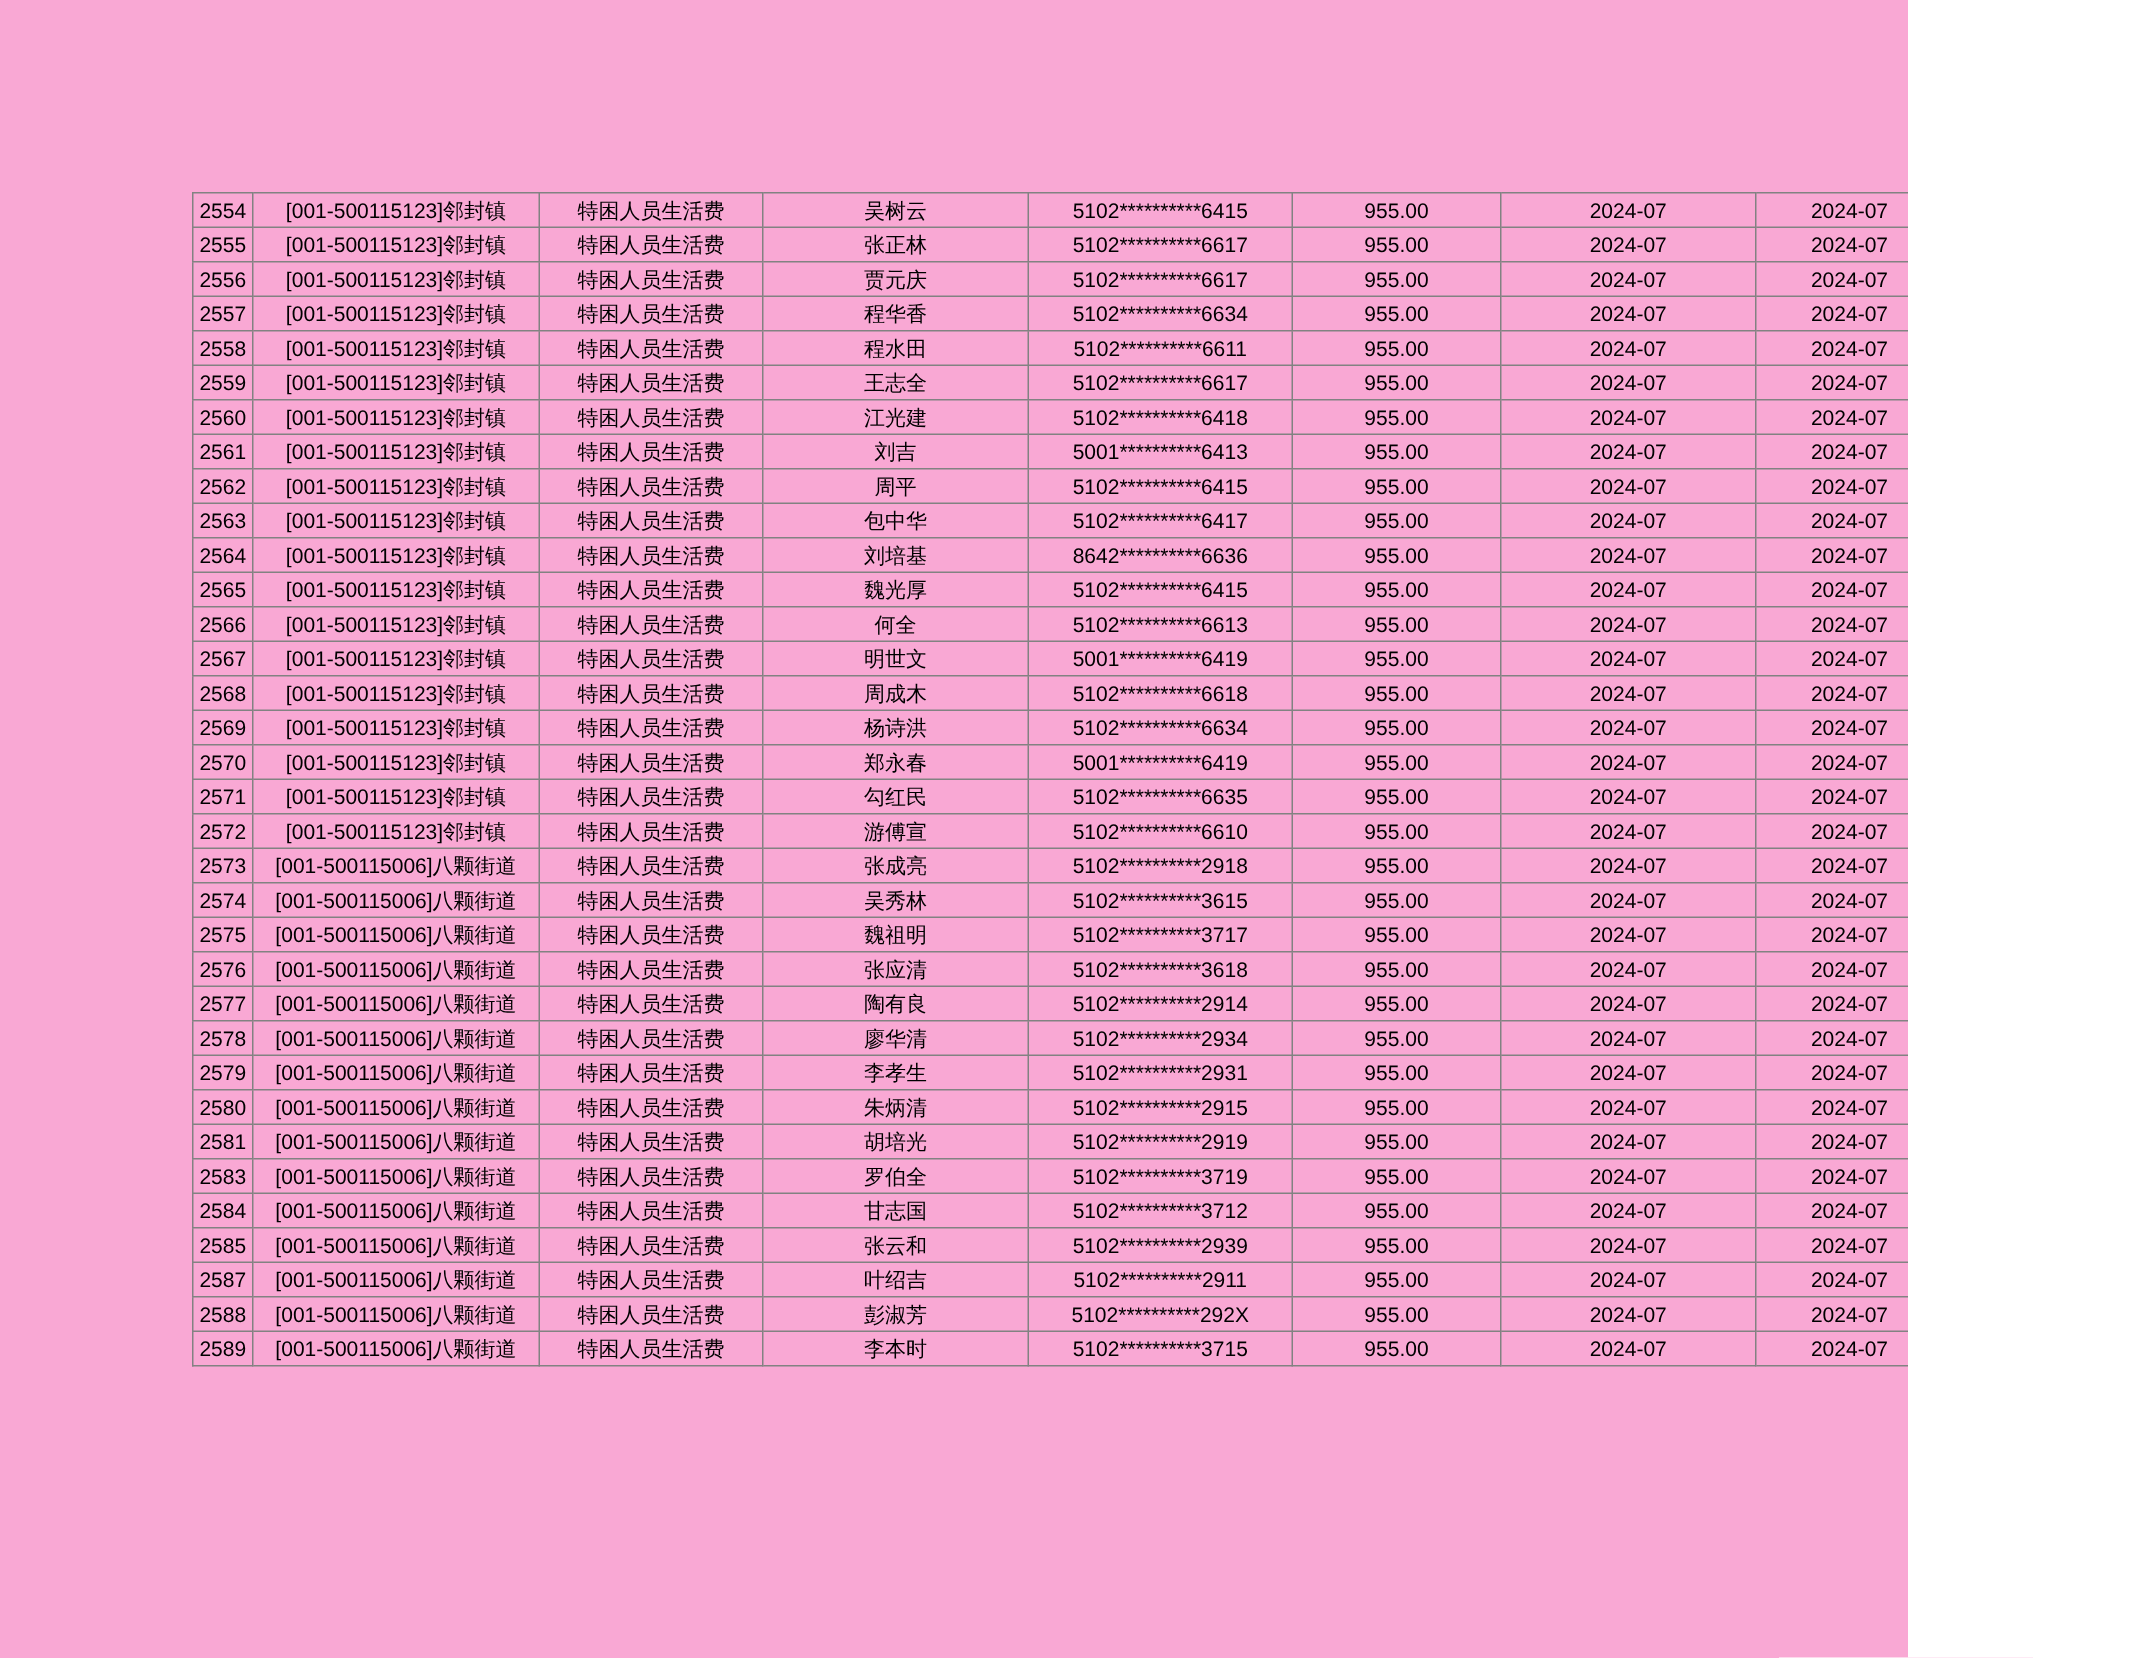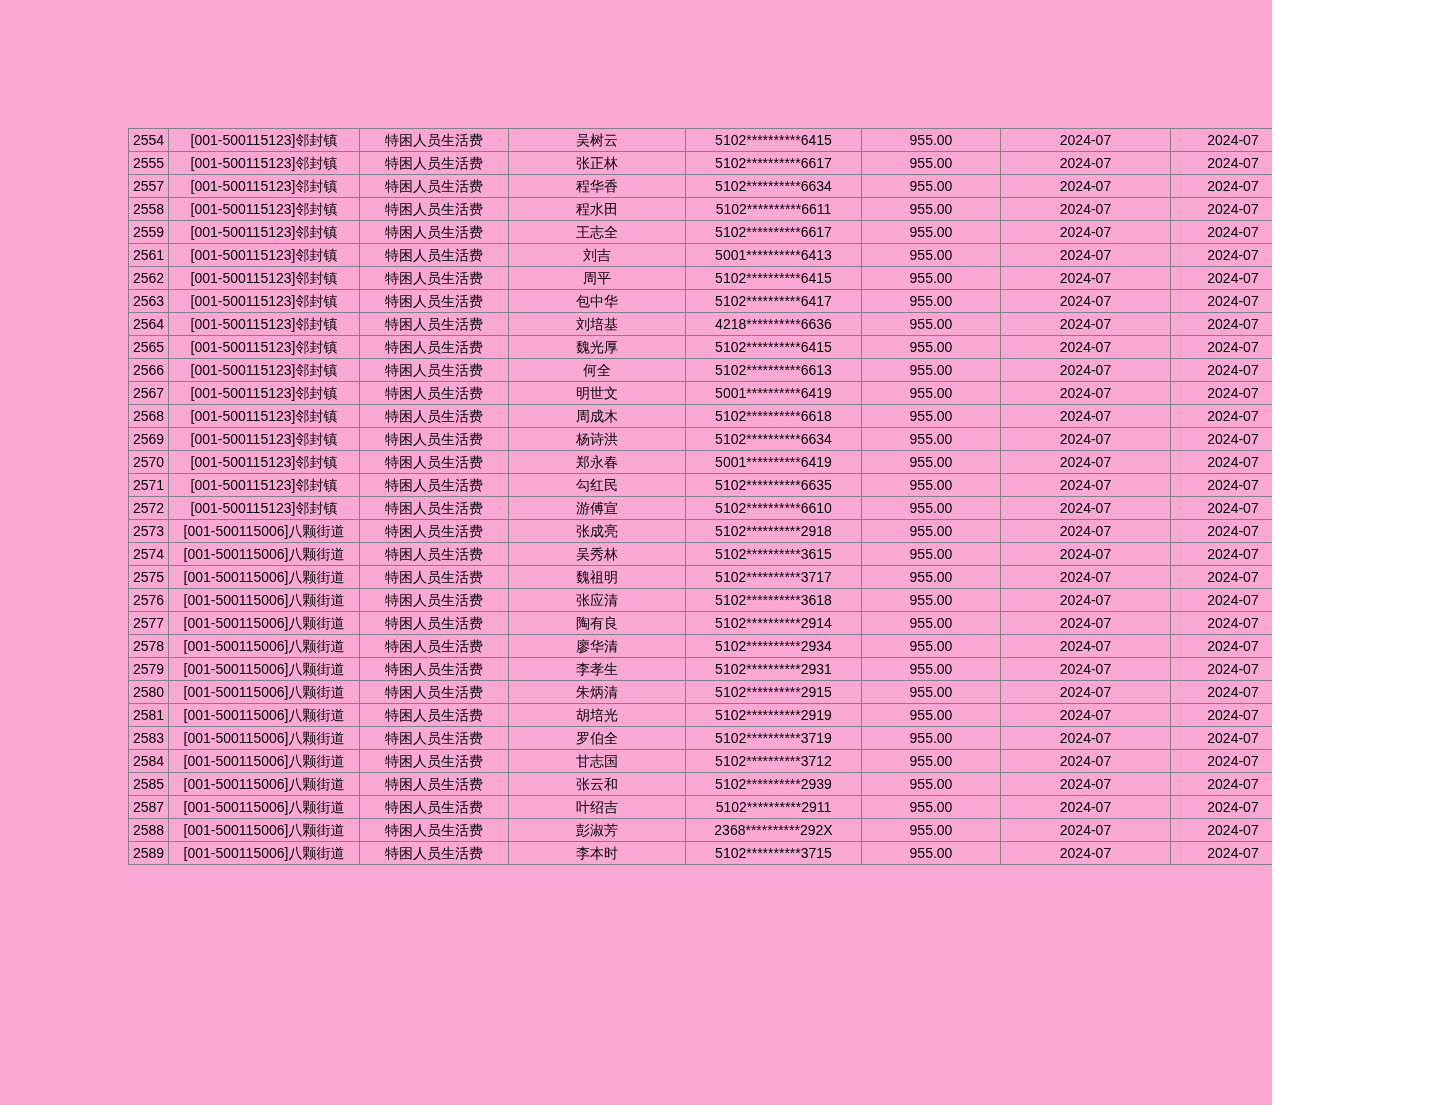--- a/index.html
+++ b/index.html
@@ -76,20 +76,30 @@
           <td>2555</td>
           <td>[001-500115123]邻封镇</td>
           <td>特困人员生活费</td>
           <td>张正林</td>
           <td>5102**********6617</td>
           <td>955.00</td>
           <td>2024-07</td>
           <td>2024-07</td>
         </tr>
         <tr>
+          <td>2556</td>
+          <td>[001-500115123]邻封镇</td>
+          <td>特困人员生活费</td>
+          <td>贾元庆</td>
+          <td>5102**********6617</td>
+          <td>955.00</td>
+          <td>2024-07</td>
+          <td>2024-07</td>
+        </tr>
+        <tr>
           <td>2557</td>
           <td>[001-500115123]邻封镇</td>
           <td>特困人员生活费</td>
           <td>程华香</td>
           <td>5102**********6634</td>
           <td>955.00</td>
           <td>2024-07</td>
           <td>2024-07</td>
         </tr>
         <tr>
@@ -106,20 +116,30 @@
           <td>2559</td>
           <td>[001-500115123]邻封镇</td>
           <td>特困人员生活费</td>
           <td>王志全</td>
           <td>5102**********6617</td>
           <td>955.00</td>
           <td>2024-07</td>
           <td>2024-07</td>
         </tr>
         <tr>
+          <td>2560</td>
+          <td>[001-500115123]邻封镇</td>
+          <td>特困人员生活费</td>
+          <td>江光建</td>
+          <td>5102**********6418</td>
+          <td>955.00</td>
+          <td>2024-07</td>
+          <td>2024-07</td>
+        </tr>
+        <tr>
           <td>2561</td>
           <td>[001-500115123]邻封镇</td>
           <td>特困人员生活费</td>
           <td>刘吉</td>
           <td>5001**********6413</td>
           <td>955.00</td>
           <td>2024-07</td>
           <td>2024-07</td>
         </tr>
         <tr>
@@ -140,21 +160,21 @@
           <td>5102**********6417</td>
           <td>955.00</td>
           <td>2024-07</td>
           <td>2024-07</td>
         </tr>
         <tr>
           <td>2564</td>
           <td>[001-500115123]邻封镇</td>
           <td>特困人员生活费</td>
           <td>刘培基</td>
-          <td>4218**********6636</td>
+          <td>8642**********6636</td>
           <td>955.00</td>
           <td>2024-07</td>
           <td>2024-07</td>
         </tr>
         <tr>
           <td>2565</td>
           <td>[001-500115123]邻封镇</td>
           <td>特困人员生活费</td>
           <td>魏光厚</td>
           <td>5102**********6415</td>
@@ -360,21 +380,21 @@
           <td>5102**********2911</td>
           <td>955.00</td>
           <td>2024-07</td>
           <td>2024-07</td>
         </tr>
         <tr>
           <td>2588</td>
           <td>[001-500115006]八颗街道</td>
           <td>特困人员生活费</td>
           <td>彭淑芳</td>
-          <td>2368**********292X</td>
+          <td>5102**********292X</td>
           <td>955.00</td>
           <td>2024-07</td>
           <td>2024-07</td>
         </tr>
         <tr>
           <td>2589</td>
           <td>[001-500115006]八颗街道</td>
           <td>特困人员生活费</td>
           <td>李本时</td>
           <td>5102**********3715</td>

